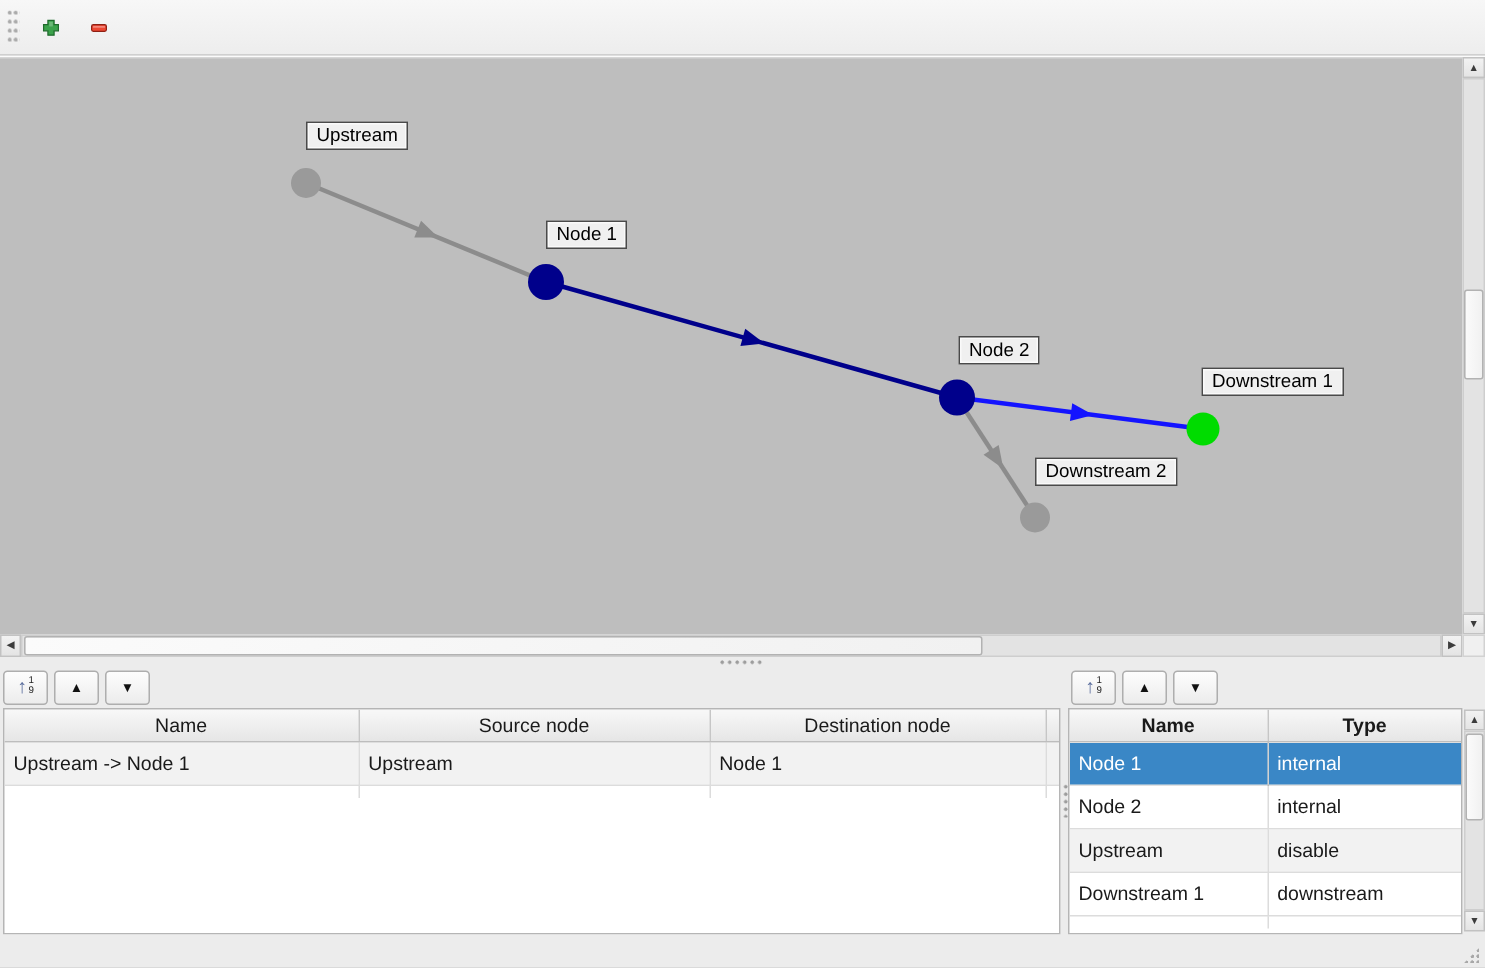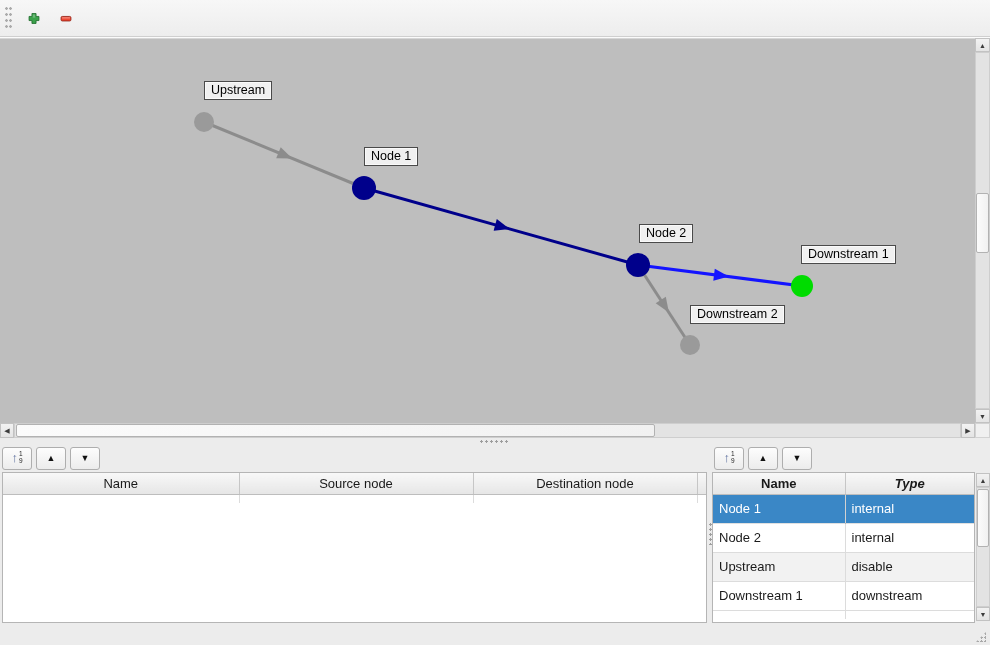--- a/index.html
+++ b/index.html
@@ -80,21 +80,21 @@
   .pane-left .table-wrap{left:2px;width:705px;height:151px;}
   .pane-right .table-wrap{left:0;width:263px;height:151px;}
   table{border-collapse:collapse;table-layout:fixed;width:100%;font-size:13px;}
   th{
     height:21px;font-weight:normal;text-align:center;
     background:linear-gradient(#f8f8f8,#e6e6e6);
     border-right:1px solid #c6c6c6;border-bottom:1px solid #bdbdbd;
     overflow:hidden;white-space:nowrap;padding:0 2px;box-sizing:border-box;
   }
   .pane-right th{font-weight:bold;}
-  th:last-child{border-right:none;font-style:italic;}
+  th:last-child{border-right:none;}
   td{
     height:29px;border-right:1px solid #dcdcdc;border-bottom:1px solid #dcdcdc;
     padding:0 0 0 6px;overflow:hidden;white-space:nowrap;box-sizing:border-box;
   }
   td:last-child{border-right:none;}
   tr.alt td{background:#f2f2f2;}
   tr.sel td{color:#fff;border-right-color:rgba(0,0,0,.18);border-bottom-color:rgba(0,0,0,.12);}
   tr.filler td{height:9px;border-bottom:none;}
   .rt-scroll{position:absolute;left:264px;top:29px;width:14px;height:148px;}
 
@@ -206,20 +206,26 @@
           </colgroup>
         <thead>
             <tr>
               <th>Name</th>
               <th>Source node</th>
               <th>Destination node</th>
               <th></th>
             </tr>
           </thead>
         <tbody>
+            <tr class="alt">
+              <td>Upstream -&gt; Node 1</td>
+              <td>Upstream</td>
+              <td>Node 1</td>
+              <td></td>
+            </tr>
             <tr class="filler">
               <td></td>
               <td></td>
               <td></td>
               <td></td>
             </tr>
           </tbody>
       </table>
     </div>
   </div>

